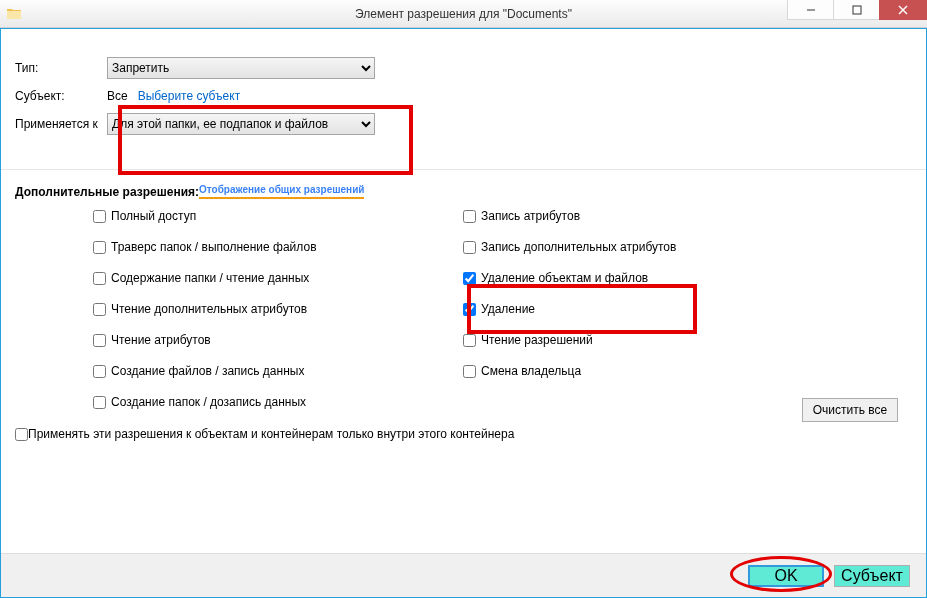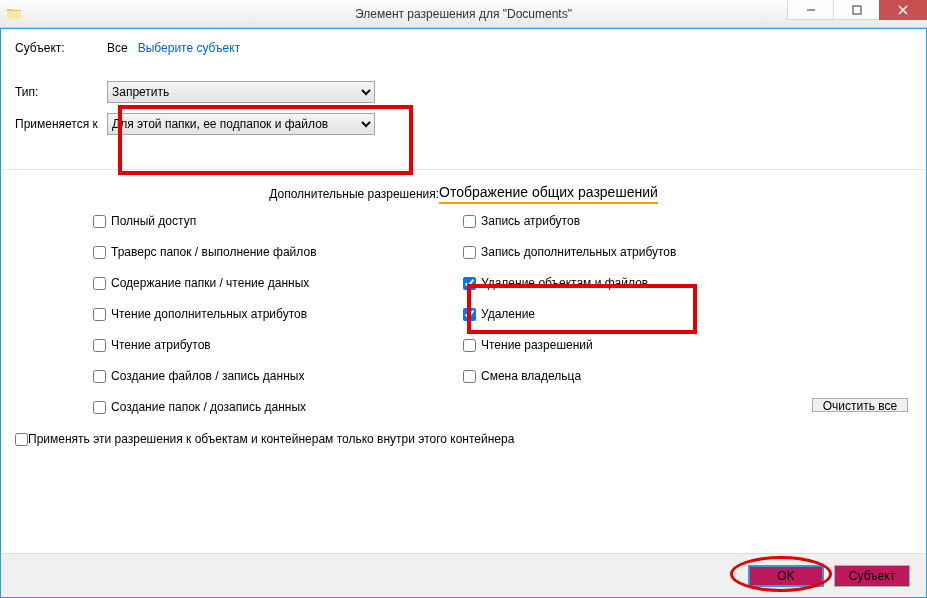--- a/index.html
+++ b/index.html
@@ -109,31 +109,32 @@
       background: linear-gradient(to bottom, #f5f5f5, #e3e3e3);
       border: 1px solid #a6a6a6;
     }
     .divider {
       height: 1px;
       background: #e6e6e6;
       margin: 24px -14px 14px -14px;
     }
     .adv-header {
       display: flex;
-      justify-content: center;
+      justify-content: flex-start;
       align-items: center;
       margin-bottom: 10px;
+      font-weight: bold;
     }
     .adv-header .adv-label {
       font-size: 12px;
     }
     .show-basic {
-      color: #000000;
+      color: #3b82f6;
       cursor: pointer;
-      font-size: 14px;
+      font-size: 10px;
       border-bottom: 2px solid #f39c12;
       padding-bottom: 2px;
     }
     .perm-grid {
       display: flex;
       padding-left: 78px;
     }
     .perm-col {
       width: 370px;
       display: flex;
@@ -151,43 +152,43 @@
       height: 13px;
     }
     .only-container {
       display: flex;
       align-items: center;
       margin-top: 18px;
       font-size: 12px;
     }
     .clear-btn {
       position: absolute;
-      right: 18px;
+      right: 28px;
       top: 369px;
       width: 96px;
-      height: 14px;
+      height: 24px;
       font-size: 12px;
       background: #f0f0f0;
       border: 1px solid #adadad;
     }
     .footer {
       background: #f0f0f0;
       border-top: 1px solid #ddd;
       height: 44px;
       display: flex;
       align-items: center;
       justify-content: flex-end;
       gap: 10px;
       padding-right: 16px;
     }
     .footer button {
       width: 76px;
       height: 22px;
-      font-size: 12px;
-      background: #be185d;
+      font-size: 16px;
+      background: #5eead4;
       border: 1px solid #adadad;
     }
     .footer button.ok {
       border: 2px solid #3399dd;
     }
     .red-oval {
       position: absolute;
       border: 3px solid #e20000;
       border-radius: 50%;
       width: 102px;
@@ -224,31 +225,31 @@
           <line x1="1" y1="1" x2="9" y2="9" stroke="#fff" stroke-width="1.5"></line>
           <line x1="9" y1="1" x2="1" y2="9" stroke="#fff" stroke-width="1.5"></line>
         </svg>
     </div>
   </div>
 </div>
 
 <div class="client-area">
   <div class="inner-white">
 
-    <div class="row">
-      <span class="label-col">Субъект:</span>
-      <span class="subject-val">Все</span>
-      <span class="link">Выберите субъект</span>
-    </div>
-
     <div class="row" style="margin-top:16px;">
       <span class="label-col">Тип:</span>
       <select class="combo">
         <option>Запретить</option>
       </select>
+    </div>
+
+    <div class="row">
+      <span class="label-col">Субъект:</span>
+      <span class="subject-val">Все</span>
+      <span class="link">Выберите субъект</span>
     </div>
 
     <div class="row">
       <span class="label-col">Применяется к</span>
       <select class="combo">
         <option>Для этой папки, ее подпапок и файлов</option>
       </select>
     </div>
 
     <div class="red-box selects"></div>

